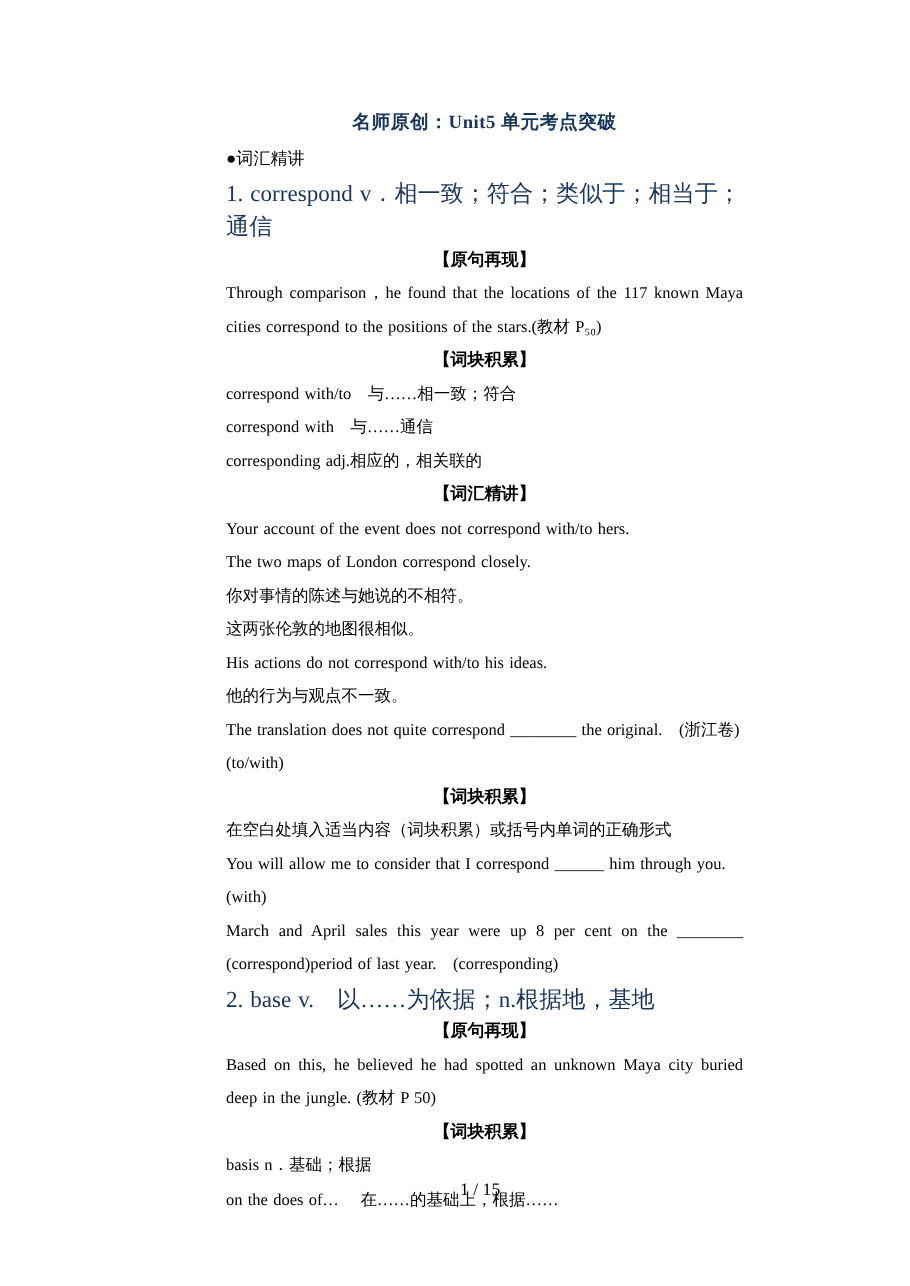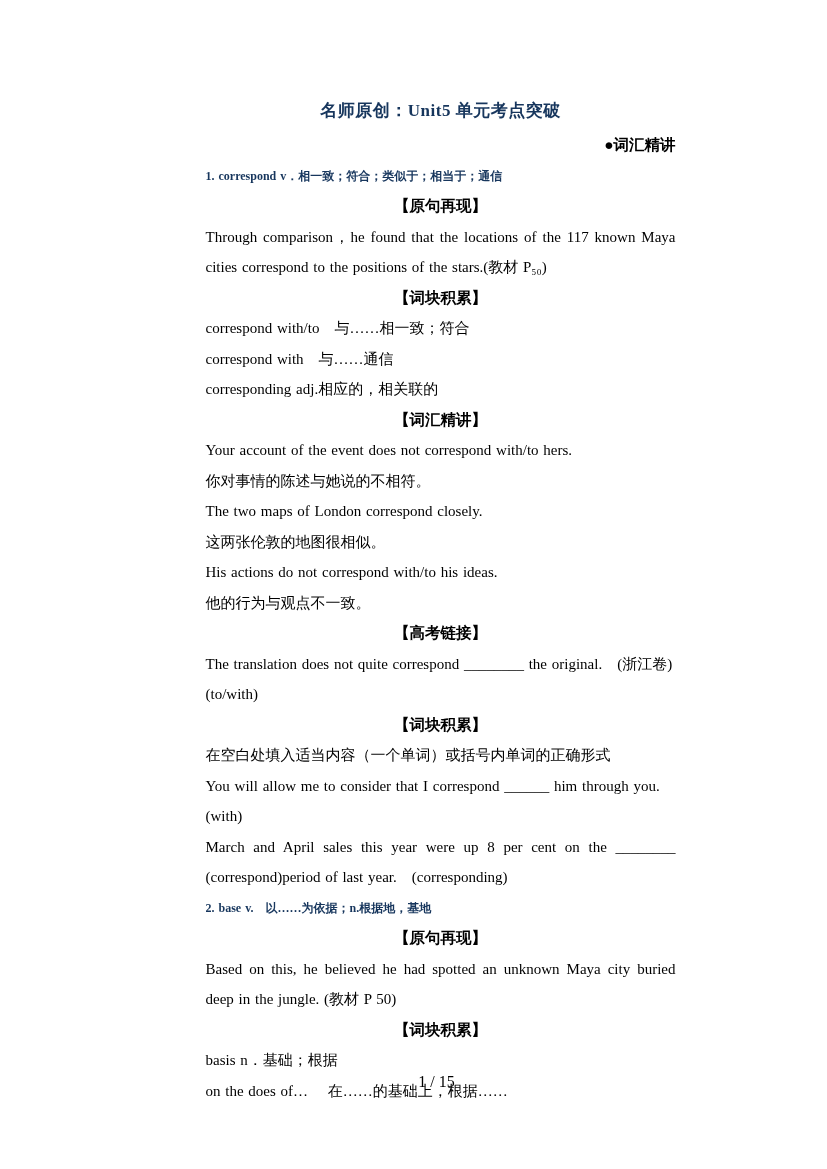--- a/index.html
+++ b/index.html
@@ -33,27 +33,26 @@
     margin: 0;
     line-height: 30.5px;
     text-align: left;
     word-spacing: 1px;
   }
   .line.justify {
     text-align: justify;
     text-justify: inter-word;
   }
   .line.bullet {
-    font-weight: bold;
+    font-weight: normal;
     font-size: 15.5px;
-    text-align: right;
   }
   .line.entry {
-    font-weight: bold;
-    font-size: 12px;
+    font-weight: normal;
+    font-size: 21px;
     color: #17365d;
   }
   .line.bracket {
     font-weight: bold;
     font-size: 15.5px;
     text-align: center;
   }
   .page-footer {
     position: absolute;
     left: 123px;
@@ -74,29 +73,28 @@
       <p class="line bullet">●词汇精讲</p>
       <p class="line entry">1. correspond v．相一致；符合；类似于；相当于；通信</p>
       <p class="line bracket">【原句再现】</p>
       <p class="line para justify">Through comparison，he found that the locations of the 117 known Maya cities correspond to the positions of the stars.(教材 P₅₀)</p>
       <p class="line bracket">【词块积累】</p>
       <p class="line para">correspond with/to　与……相一致；符合</p>
       <p class="line para">correspond with　与……通信</p>
       <p class="line para">corresponding adj.相应的，相关联的</p>
       <p class="line bracket">【词汇精讲】</p>
       <p class="line para">Your account of the event does not correspond with/to hers.</p>
+      <p class="line para">The two maps of London correspond closely.</p>
       <p class="line para">你对事情的陈述与她说的不相符。</p>
-      <p class="line para">The two maps of London correspond closely.</p>
       <p class="line para">这两张伦敦的地图很相似。</p>
       <p class="line para">His actions do not correspond with/to his ideas.</p>
       <p class="line para">他的行为与观点不一致。</p>
-      <p class="line bracket">【高考链接】</p>
       <p class="line para">The translation does not quite correspond ________ the original.　(浙江卷)　(to/with)</p>
       <p class="line bracket">【词块积累】</p>
-      <p class="line para">在空白处填入适当内容（一个单词）或括号内单词的正确形式</p>
+      <p class="line para">在空白处填入适当内容（词块积累）或括号内单词的正确形式</p>
       <p class="line para">You will allow me to consider that I correspond ______ him through you.　(with)</p>
       <p class="line para justify">March and April sales this year were up 8 per cent on the ________　 (correspond)period of last year.　(corresponding)</p>
       <p class="line entry">2. base v.　以……为依据；n.根据地，基地</p>
       <p class="line bracket">【原句再现】</p>
       <p class="line para justify">Based on this, he believed he had spotted an unknown Maya city buried deep in the jungle. (教材 P 50)</p>
       <p class="line bracket">【词块积累】</p>
       <p class="line para">basis n．基础；根据</p>
       <p class="line para">on the does of…　 在……的基础上，根据……</p>
     </div>
 

